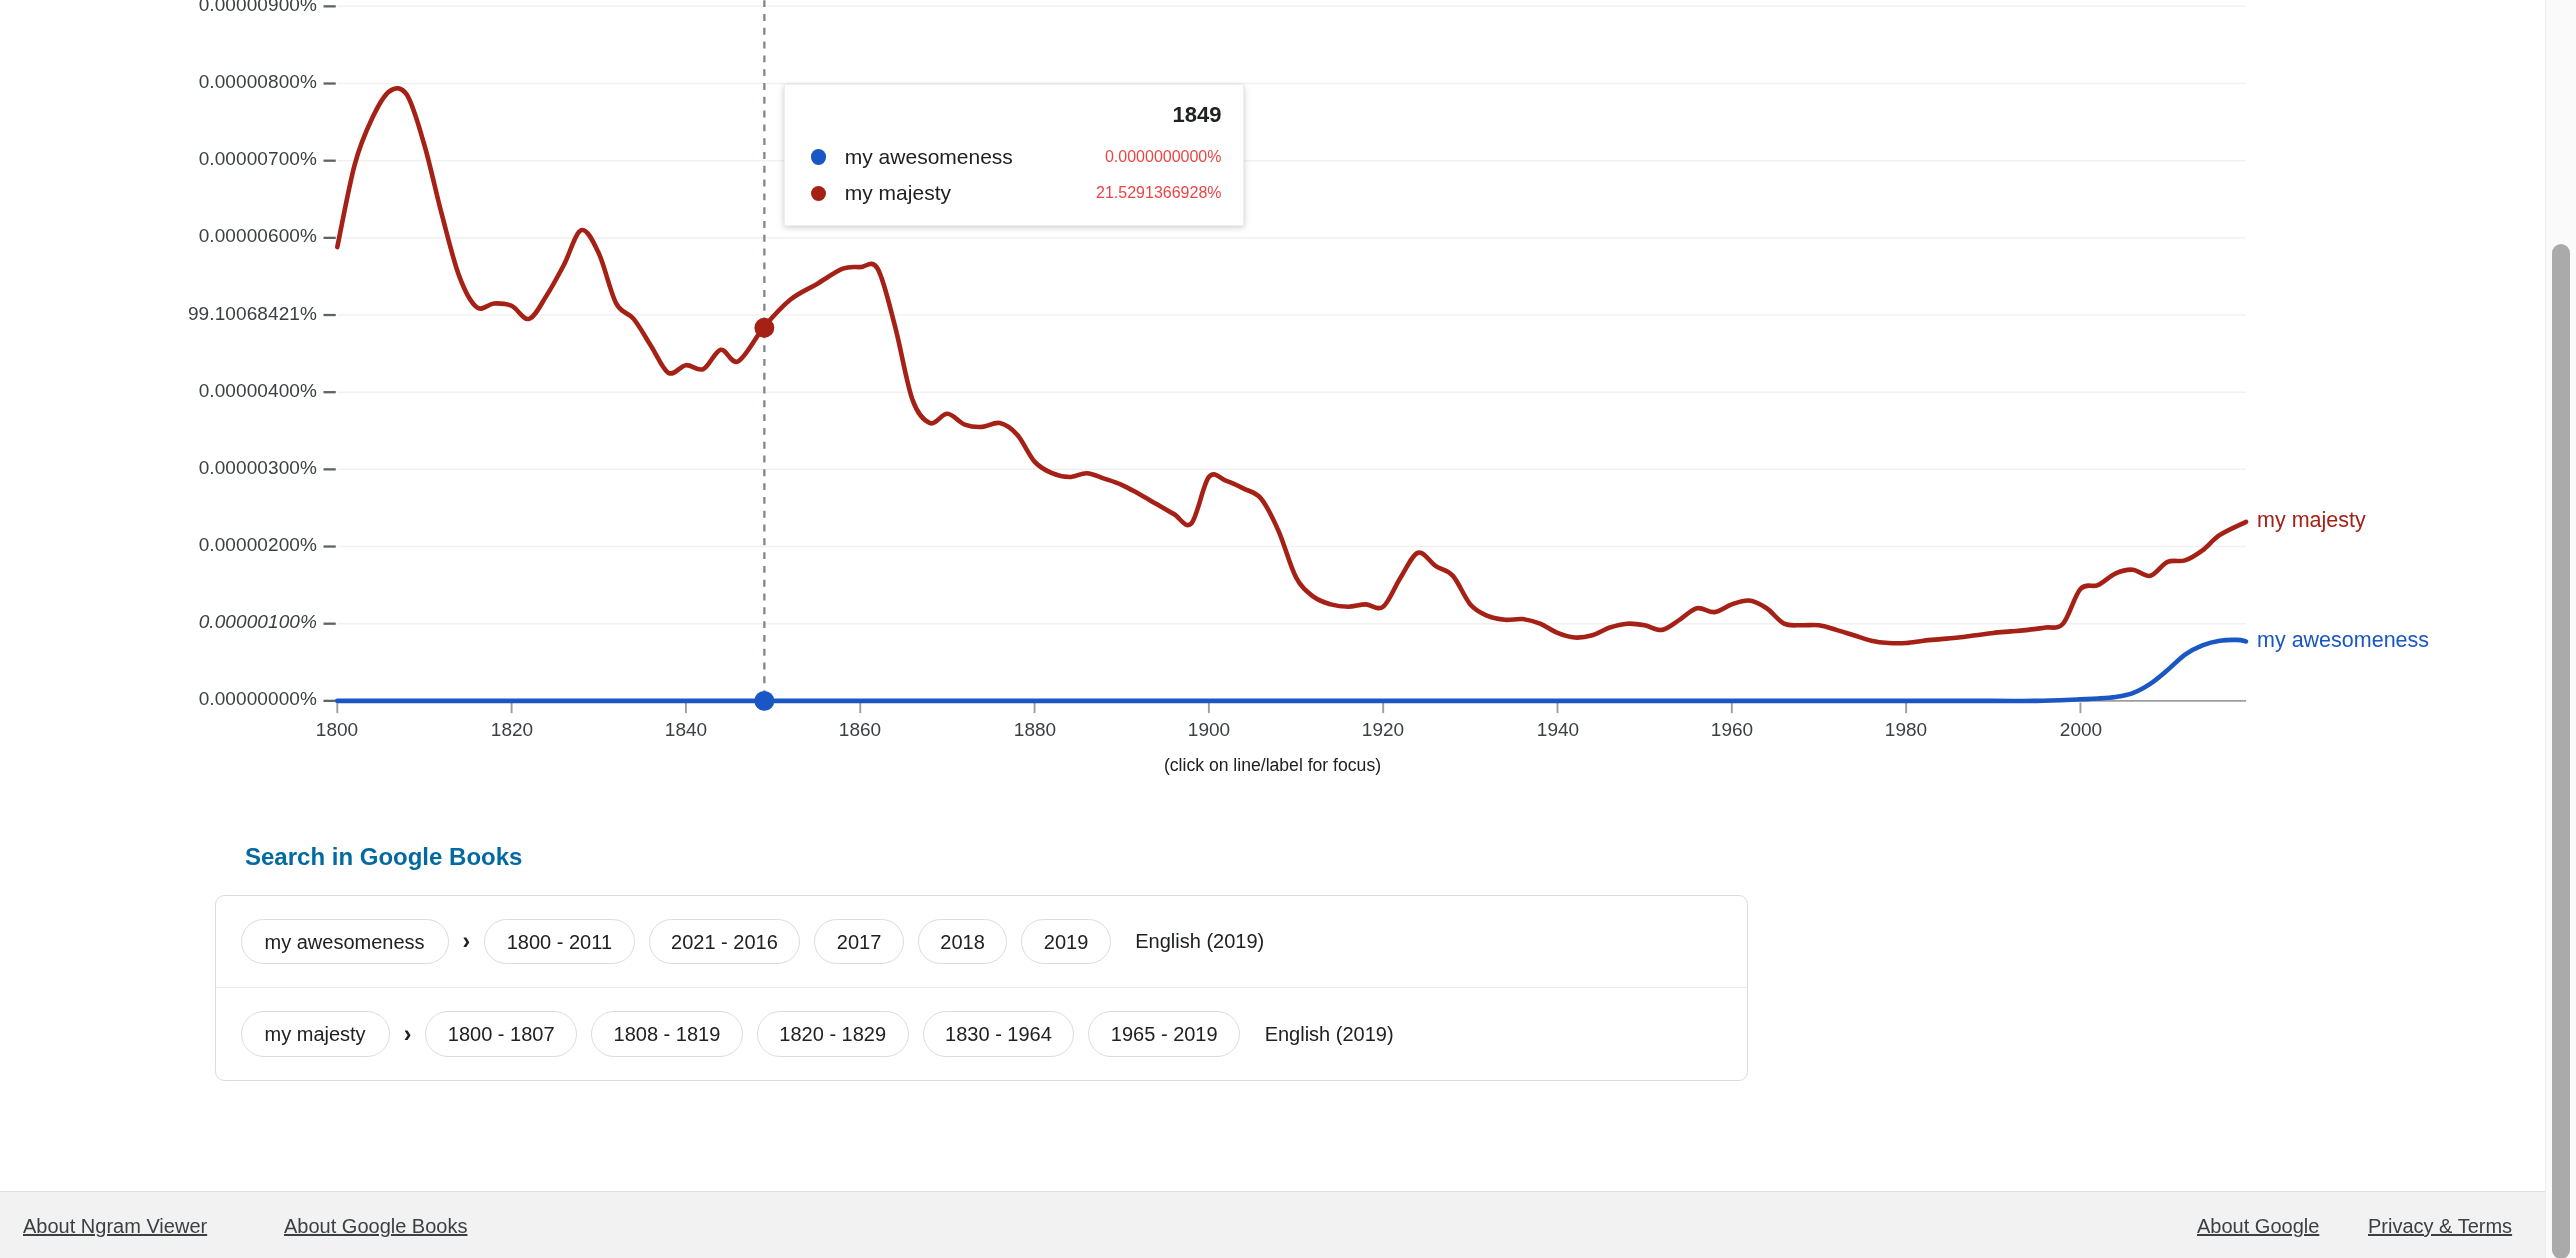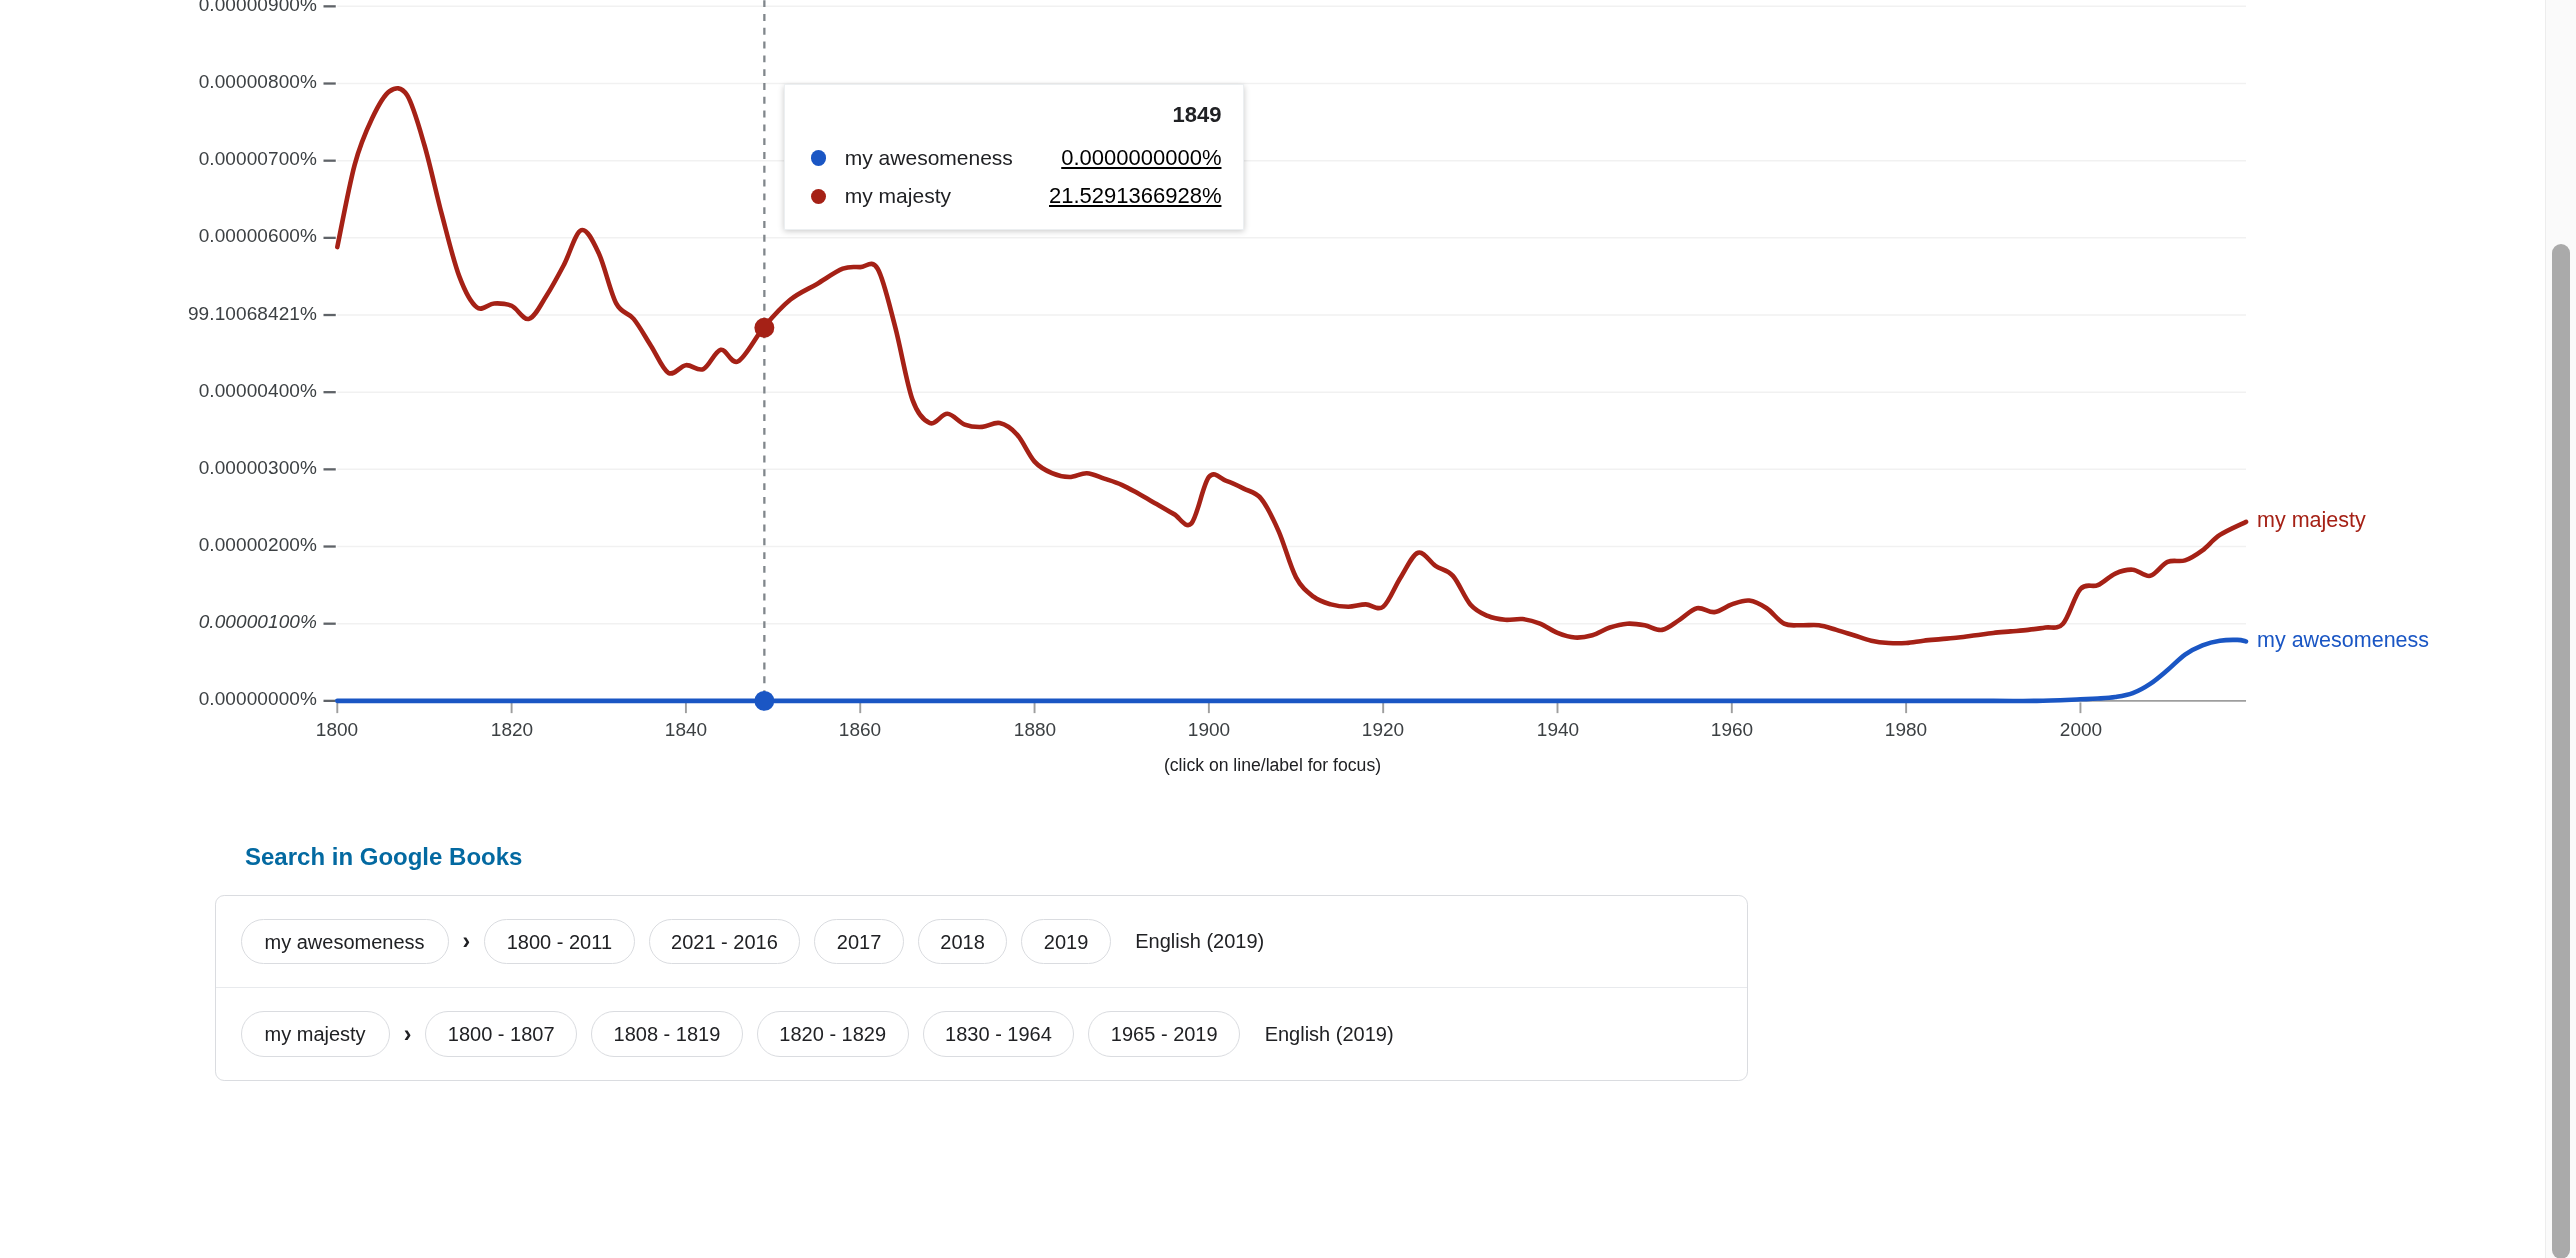--- a/index.html
+++ b/index.html
@@ -108,25 +108,24 @@
   }
 
   .tt-name {
     font-size: 21px;
     color: #202124;
     margin-left: 18.4px;
     flex: 0 0 auto;
   }
 
   .tt-value {
-    font-size: 22px;
-    color: #000000;
+    font-size: 16px;
+    color: #ef4444;
     margin-left: auto;
     white-space: nowrap;
-    text-decoration: underline;
   }
 
   
   #books-section {
     position: absolute;
     left: 0;
     top: 843px;
     width: 2545px;
   }
 
@@ -359,19 +358,25 @@
           <div class="chip">1820 - 1829</div>
           <div class="chip-gap"></div>
           <div class="chip">1830 - 1964</div>
           <div class="chip-gap"></div>
           <div class="chip">1965 - 2019</div>
           <div class="lang-label">English (2019)</div>
         </div>
       </div>
   </div>
 
+  <div id="footer">
+    <a class="footer-link" style="left:23px;" href="#">About Ngram Viewer</a>
+    <a class="footer-link" style="left:284px;" href="#">About Google Books</a>
+    <a class="footer-link" style="left:2197px;" href="#">About Google</a>
+    <a class="footer-link" style="left:2368px;" href="#">Privacy &amp; Terms</a>
+  </div>
 
   <div id="scrollbar-track">
     <div id="scrollbar-thumb"></div>
   </div>
 
 </div>
 
 
 </body></html>

